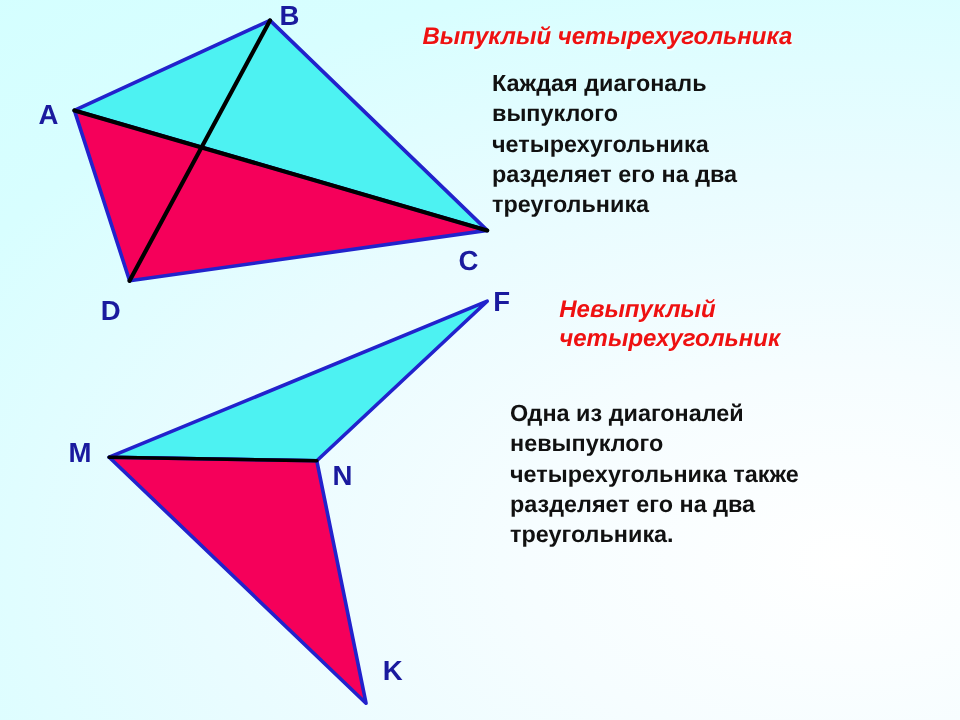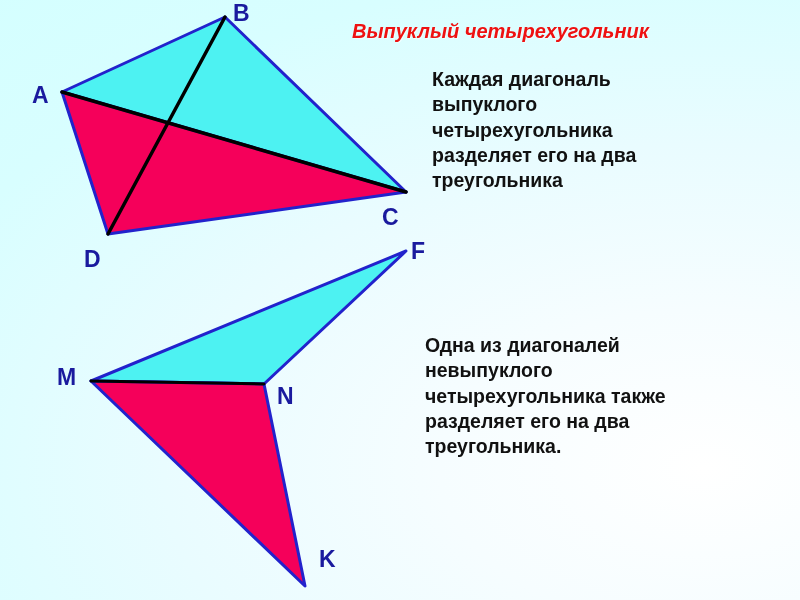--- a/index.html
+++ b/index.html
@@ -53,21 +53,21 @@
   .para {
     position: absolute;
     color: #111111;
     font-family: "Liberation Sans", sans-serif;
     font-weight: bold;
     font-size: 19.5px;
     line-height: 1.30;
     white-space: pre-line;
   }
   #title-convex { left: 352px; top: 20px; }
-  #para-convex  { left: 432px; top: 58px; width: 360px; margin-top: 9px; }
+  #para-convex  { left: 410px; top: 58px; width: 360px; }
   #title-nonconvex { left: 466px; top: 247px; }
   #para-nonconvex  { left: 425px; top: 333px; width: 385px; }
 </style>
 </head>
 <body>
 
 <div id="slide">
 
   <svg id="figures" viewBox="0 0 800 600" xmlns="http://www.w3.org/2000/svg">
 
@@ -88,28 +88,30 @@
   <span class="vlabel" style="left: 32px; top: 84px; color: rgb(26, 26, 158);">A</span>
   <span class="vlabel" style="left: 233px; top: 2px; color: rgb(26, 26, 158);">B</span>
   <span class="vlabel" style="left: 382px; top: 206px; color: rgb(26, 26, 158);">C</span>
   <span class="vlabel" style="left: 84px; top: 248px; color: rgb(26, 26, 158);">D</span>
 
   <span class="vlabel" style="left: 57px; top: 366px; color: rgb(26, 26, 158);">M</span>
   <span class="vlabel" style="left: 411px; top: 240px; color: rgb(26, 26, 158);">F</span>
   <span class="vlabel" style="left: 277px; top: 385px; color: rgb(26, 26, 158);">N</span>
   <span class="vlabel" style="left: 319px; top: 548px; color: rgb(26, 26, 158);">K</span>
 
-  <div class="heading" id="title-convex" style="color: rgb(238, 17, 17);">Выпуклый четырехугольник</div>
+  <div class="heading" id="title-convex" style="color: rgb(238, 17, 17);">Выпуклый четырехугольника</div>
 
   <div class="para" id="para-convex" style="color: rgb(17, 17, 17);">Каждая диагональ
 выпуклого
 четырехугольника
 разделяет его на два
 треугольника</div>
 
+  <div class="heading" id="title-nonconvex" style="color: rgb(238, 17, 17);">Невыпуклый
+четырехугольник</div>
 
   <div class="para" id="para-nonconvex" style="color: rgb(17, 17, 17);">Одна из диагоналей
 невыпуклого
 четырехугольника также
 разделяет его на два
 треугольника.</div>
 
 </div>
 
 </body></html>

